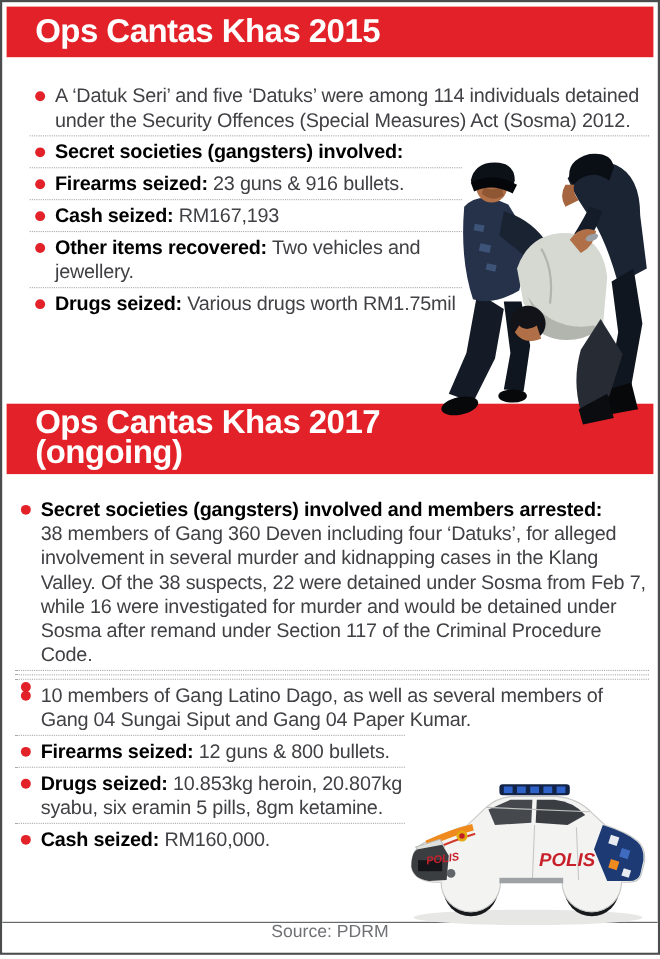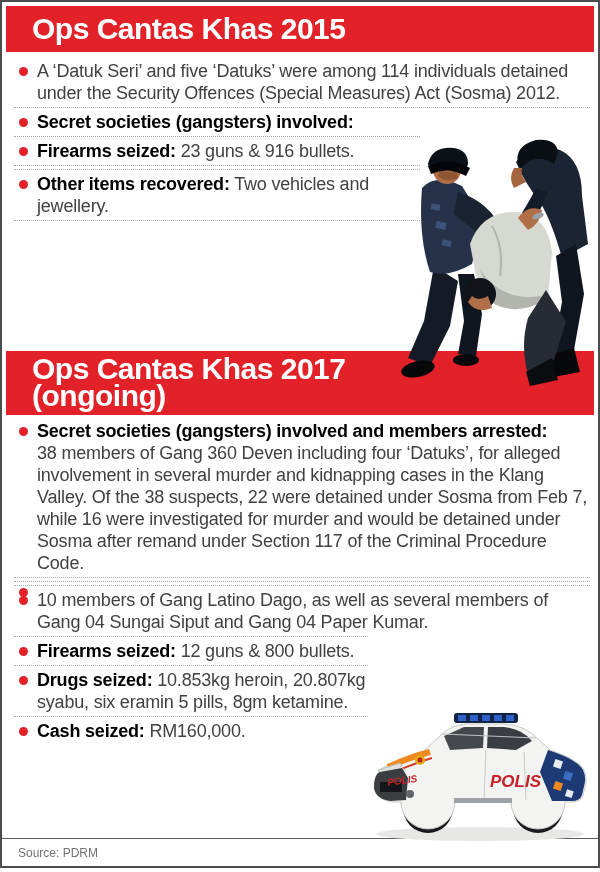--- a/index.html
+++ b/index.html
@@ -7,46 +7,46 @@
     width:600px;height:872px;position:relative;background:#ffffff;
     font-family:"Liberation Sans",sans-serif;
     -webkit-font-smoothing:antialiased;
   }
   .frame{
     position:absolute;left:0;top:0;width:596px;height:864px;
     border:2px solid #4b4c4e;background:#fff;overflow:hidden;
   }
   .hdr{
     background:#e32128;color:#fff;font-weight:bold;
-    margin:4px 4px 0 4px;letter-spacing:-0.5px;
+    margin:4px 4px 16px 4px;letter-spacing:-0.5px;
   }
   .hdr1{height:46px;line-height:46px;font-size:30px;padding-left:26px;}
   .hdr2{padding:4px 0 6px 26px;font-size:30px;line-height:27px;}
   .sec{
     position:relative;padding:8px 8px 0 12px;
     color:#414044;font-size:18px;line-height:22px;letter-spacing:-0.2px;
   }
-  .sec1{height:295px;box-sizing:border-box;}
+  .sec1{height:295px;box-sizing:border-box;margin-left:13px;}
   .sec2{padding-top:5px;}
   .item{position:relative;padding-left:23px;}
   .dot{
     position:absolute;left:5px;top:7px;width:9px;height:9px;
     border-radius:50%;background:#e32128;
   }
   .b{font-weight:bold;color:#000000;}
   .b.stack{display:block;}
   .sep{border-top:1px dotted #a9a9a9;margin:3px 0;height:0;overflow:hidden;}
   .spacer1{float:right;width:170px;height:240px;}
   .spacer2{float:right;width:222px;height:128px;}
   .art-arrest{position:absolute;right:6px;top:124px;width:192px;height:266px;z-index:5;}
   .art-car{position:absolute;right:4px;top:708px;width:228px;height:134px;z-index:5;}
   .footer{
     position:absolute;left:0;right:0;bottom:0;height:27px;background:#fff;
     border-top:1px solid #58595b;display:flex;align-items:center;
-    justify-content:space-between;padding:0 16px;color:#707175;font-size:12px;
+    justify-content:space-between;padding:0 16px;color:#707175;font-size:16px;flex-direction:column;
   }
   .car-label{font-weight:bold;font-style:italic;fill:#c8202a;}
 </style>
 </head>
 <body>
 
 <div class="frame">
 
   <div class="hdr hdr1">
     <span>Ops Cantas Khas 2015</span>
@@ -64,27 +64,37 @@
       <span class="dot"></span>
       <span class="b stack">Secret societies (gangsters) involved:</span>
     </div>
     <div class="sep"></div>
     <div class="item">
       <span class="dot"></span>
       <span class="b">Firearms seized:</span>
       <span class="t">23 guns &amp; 916 bullets.</span>
     </div>
     <div class="sep"></div>
+    <div class="item">
+      <span class="dot"></span>
+      <span class="b">Cash seized:</span>
+      <span class="t">RM167,193</span>
+    </div>
     <div class="sep"></div>
     <div class="item">
       <span class="dot"></span>
       <span class="b">Other items recovered:</span>
       <span class="t">Two vehicles and jewellery.</span>
     </div>
     <div class="sep"></div>
+    <div class="item">
+      <span class="dot"></span>
+      <span class="b">Drugs seized:</span>
+      <span class="t">Various drugs worth RM1.75mil</span>
+    </div>
   </div>
 
   <div class="hdr hdr2">
     <div>Ops Cantas Khas 2017</div>
     <div>(ongoing)</div>
   </div>
 
   <div class="sec sec2">
     <div class="item">
       <span class="dot"></span>

